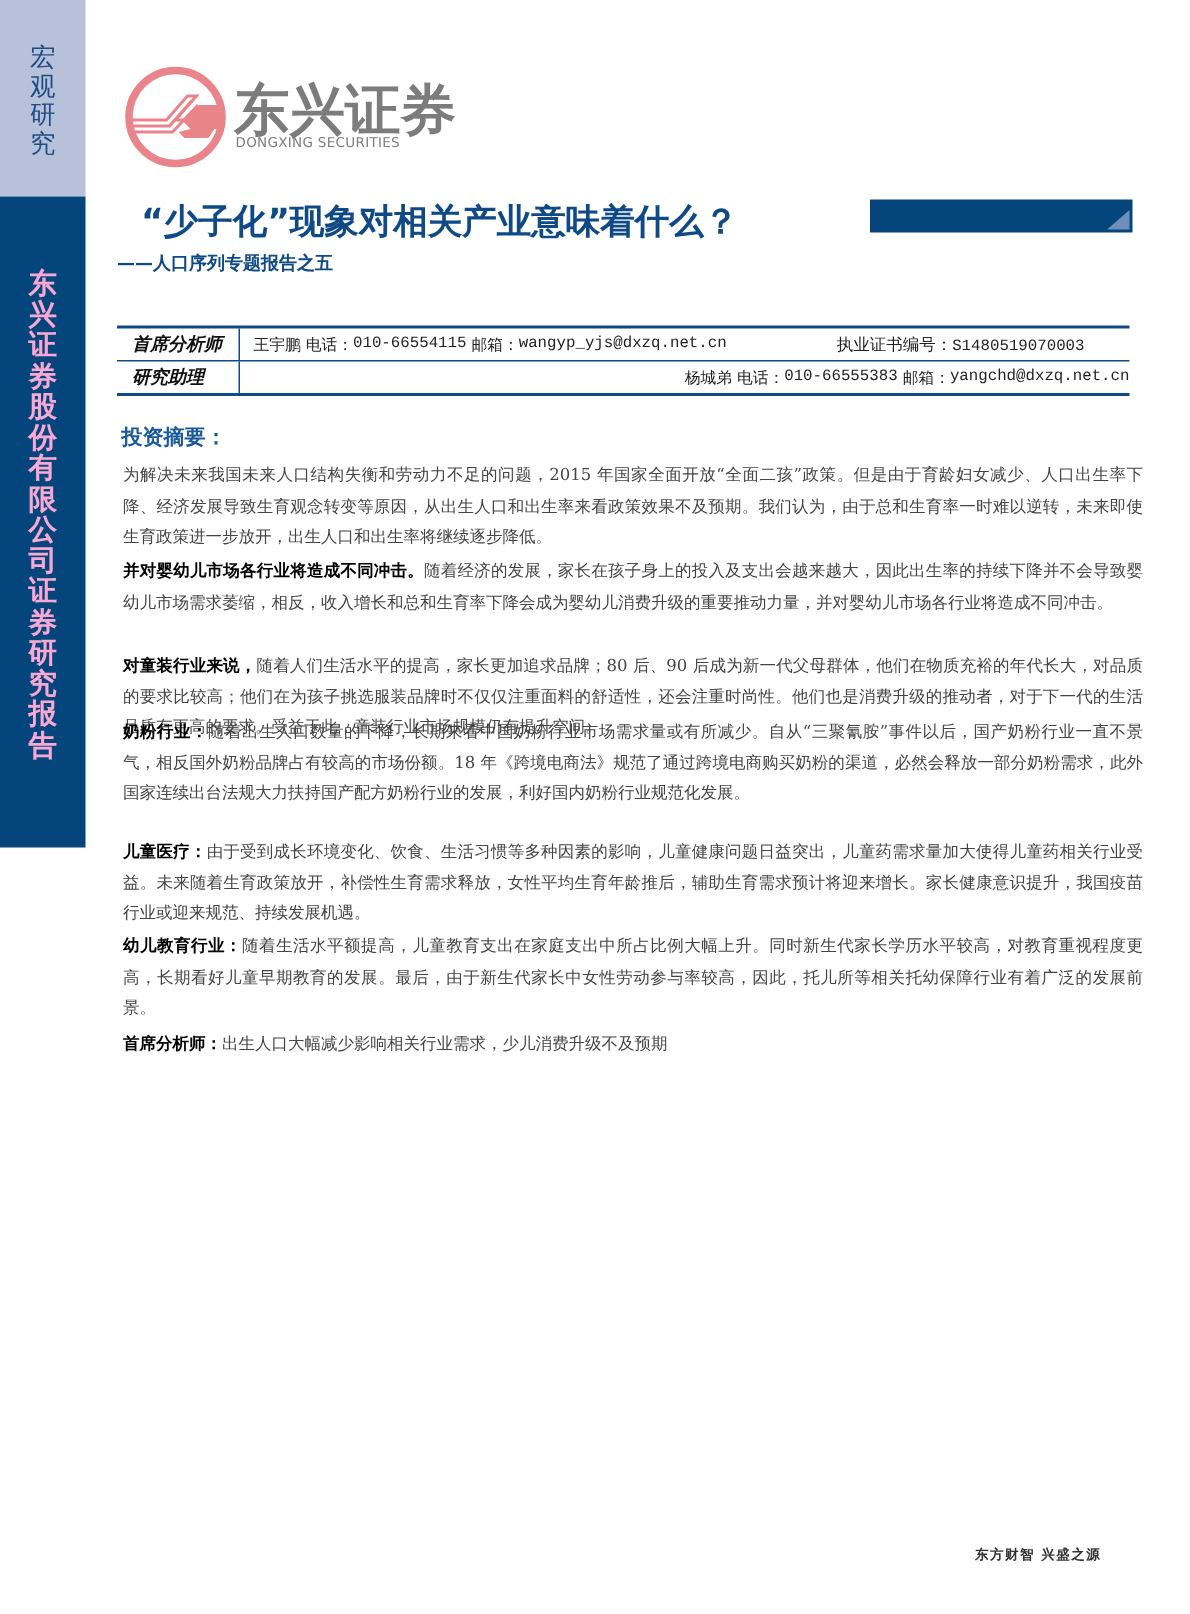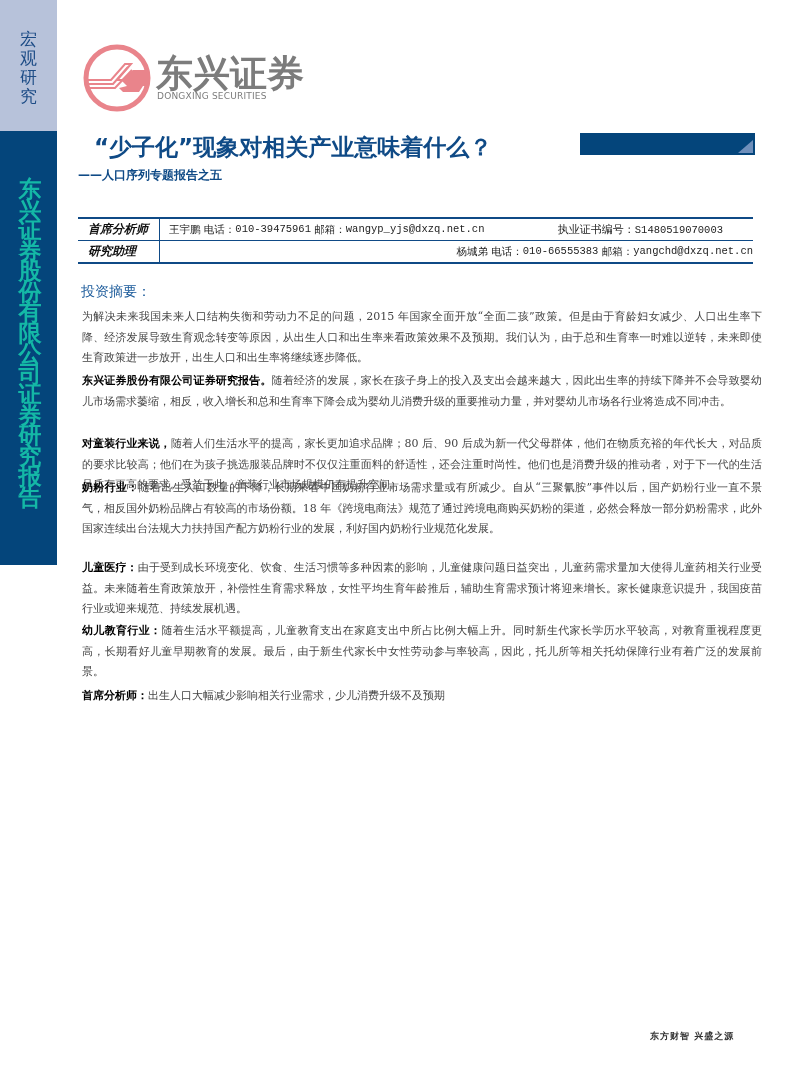--- a/index.html
+++ b/index.html
@@ -10,21 +10,21 @@
   }
   .side-top {
     position:absolute; left:0; top:0; width:57px; height:131px; background:#b7c2da;
     display:flex; justify-content:center; padding-top:30px; box-sizing:border-box;
   }
   .side-top .vtext { color:#1d4c86; font-size:17px; line-height:19px; width:18px; word-break:break-all; text-align:center; }
   .side-dark {
     position:absolute; left:0; top:131px; width:57px; height:434px; background:#04457b;
     display:flex; justify-content:center; padding-top:48px; box-sizing:border-box;
   }
-  .side-dark .vtext { color:#14b8a6; font-size:23px; line-height:20.5px; width:20px; word-break:break-all; text-align:center; font-weight:bold; }
+  .side-dark .vtext { color:#f9a8d4; font-size:19px; line-height:20.5px; width:20px; word-break:break-all; text-align:center; font-weight:bold; }
 
   .logo { position:absolute; left:83px; top:44px; width:68px; height:68px; }
   .logo-cn { position:absolute; left:156px; top:54px; font-size:37px; font-weight:bold; color:#7c7c7c; letter-spacing:0; line-height:40px; }
   .logo-en { position:absolute; left:157px; top:91px; font-size:9px; color:#7c7c7c; letter-spacing:0.2px; }
 
   .title { position:absolute; left:94px; top:132px; font-size:23px; font-weight:bold; color:#0f4a86; white-space:nowrap; }
   .subtitle { position:absolute; left:78px; top:167px; font-size:12px; font-weight:bold; color:#0f4a86; white-space:nowrap; }
 
   .datebox { position:absolute; left:580px; top:133px; width:175px; height:63px; }
   .date-row { height:19px; border-top:1.5px solid #0f4a86; position:relative; }
@@ -37,21 +37,21 @@
   .date-tag + .date-tag { border-left:1.5px solid #0f4a86; }
 
   .analyst { position:absolute; left:78px; top:217px; width:675px; border-top:2.5px solid #0f4a86; border-bottom:2.5px solid #0f4a86; }
   .an-row { display:flex; height:21px; align-items:center; font-size:11px; color:#222; }
   .an-row + .an-row { border-top:1px solid #0f4a86;justify-content:space-between; }
   .an-role { width:82px; padding-left:10px; font-weight:bold; font-size:12px; color:#111; border-right:1px solid #0f4a86; height:100%; display:flex; align-items:center; box-sizing:border-box;font-style:italic; }
   .an-info { padding-left:9px; font-family:"DejaVu Sans", sans-serif; white-space:nowrap; font-size:10.5px; display:flex; }
   .an-cert { position:absolute; right:30px; }
   .mono { font-family:"Liberation Mono", "DejaVu Sans Mono", monospace; font-size:10.5px; }
 
-  .summary-h { position:absolute; left:81px; top:283px; font-size:14px; color:#1a5a9a; }
+  .summary-h { position:absolute; left:81px; top:283px; font-size:14px; color:#1a5a9a;font-weight:bold; }
 
   .para { position:absolute; left:82px; width:680px; font-family:"DejaVu Serif", serif; font-size:11px; line-height:20.5px; color:#444; text-align:justify; }
   .para b { color:#000; font-weight:bold; }
 
   .footer { position:absolute; left:650px; top:1030px; font-size:9px; color:#333; font-weight:bold; letter-spacing:1px; font-family:"DejaVu Serif", serif; }
 </style>
 </head>
 <body>
 
 <div class="side-top">
@@ -80,21 +80,21 @@
     <div class="date-band-tri"></div>
   </div>
 </div>
 
 <div class="analyst">
   <div class="an-row">
     <div class="an-role">首席分析师</div>
     <div class="an-info">
       <span>王宇鹏</span>&nbsp;
       <span>电话：</span>
-      <span class="mono">010-39475961</span>&nbsp;
+      <span class="mono">010-66554115</span>&nbsp;
       <span>邮箱：</span>
       <span class="mono">wangyp_yjs@dxzq.net.cn</span>
     </div>
     <div class="an-cert">
       <span>执业证书编号：</span><span class="mono">S1480519070003</span>
     </div>
   </div>
   <div class="an-row">
     <div class="an-role">研究助理</div>
     <div class="an-info">
@@ -106,21 +106,21 @@
     </div>
   </div>
 </div>
 
 <div class="summary-h">投资摘要：</div>
 
 <div class="para" style="top:307px;">
   <b></b><span>为解决未来我国未来人口结构失衡和劳动力不足的问题，2015 年国家全面开放“全面二孩”政策。但是由于育龄妇女减少、人口出生率下降、经济发展导致生育观念转变等原因，从出生人口和出生率来看政策效果不及预期。我们认为，由于总和生育率一时难以逆转，未来即使生育政策进一步放开，出生人口和出生率将继续逐步降低。</span>
 </div>
 <div class="para" style="top:371px;">
-  <b>东兴证券股份有限公司证券研究报告。</b><span>随着经济的发展，家长在孩子身上的投入及支出会越来越大，因此出生率的持续下降并不会导致婴幼儿市场需求萎缩，相反，收入增长和总和生育率下降会成为婴幼儿消费升级的重要推动力量，并对婴幼儿市场各行业将造成不同冲击。</span>
+  <b>并对婴幼儿市场各行业将造成不同冲击。</b><span>随着经济的发展，家长在孩子身上的投入及支出会越来越大，因此出生率的持续下降并不会导致婴幼儿市场需求萎缩，相反，收入增长和总和生育率下降会成为婴幼儿消费升级的重要推动力量，并对婴幼儿市场各行业将造成不同冲击。</span>
 </div>
 <div class="para" style="top:434px;">
   <b>对童装行业来说，</b><span>随着人们生活水平的提高，家长更加追求品牌；80 后、90 后成为新一代父母群体，他们在物质充裕的年代长大，对品质的要求比较高；他们在为孩子挑选服装品牌时不仅仅注重面料的舒适性，还会注重时尚性。他们也是消费升级的推动者，对于下一代的生活品质有更高的要求。受益于此，童装行业市场规模仍有提升空间。</span>
 </div>
 <div class="para" style="top:478px;">
   <b>奶粉行业：</b><span>随着出生人口数量的下降，长期来看中国奶粉行业市场需求量或有所减少。自从“三聚氰胺”事件以后，国产奶粉行业一直不景气，相反国外奶粉品牌占有较高的市场份额。18 年《跨境电商法》规范了通过跨境电商购买奶粉的渠道，必然会释放一部分奶粉需求，此外国家连续出台法规大力扶持国产配方奶粉行业的发展，利好国内奶粉行业规范化发展。</span>
 </div>
 <div class="para" style="top:558px;">
   <b>儿童医疗：</b><span>由于受到成长环境变化、饮食、生活习惯等多种因素的影响，儿童健康问题日益突出，儿童药需求量加大使得儿童药相关行业受益。未来随着生育政策放开，补偿性生育需求释放，女性平均生育年龄推后，辅助生育需求预计将迎来增长。家长健康意识提升，我国疫苗行业或迎来规范、持续发展机遇。</span>
 </div>

